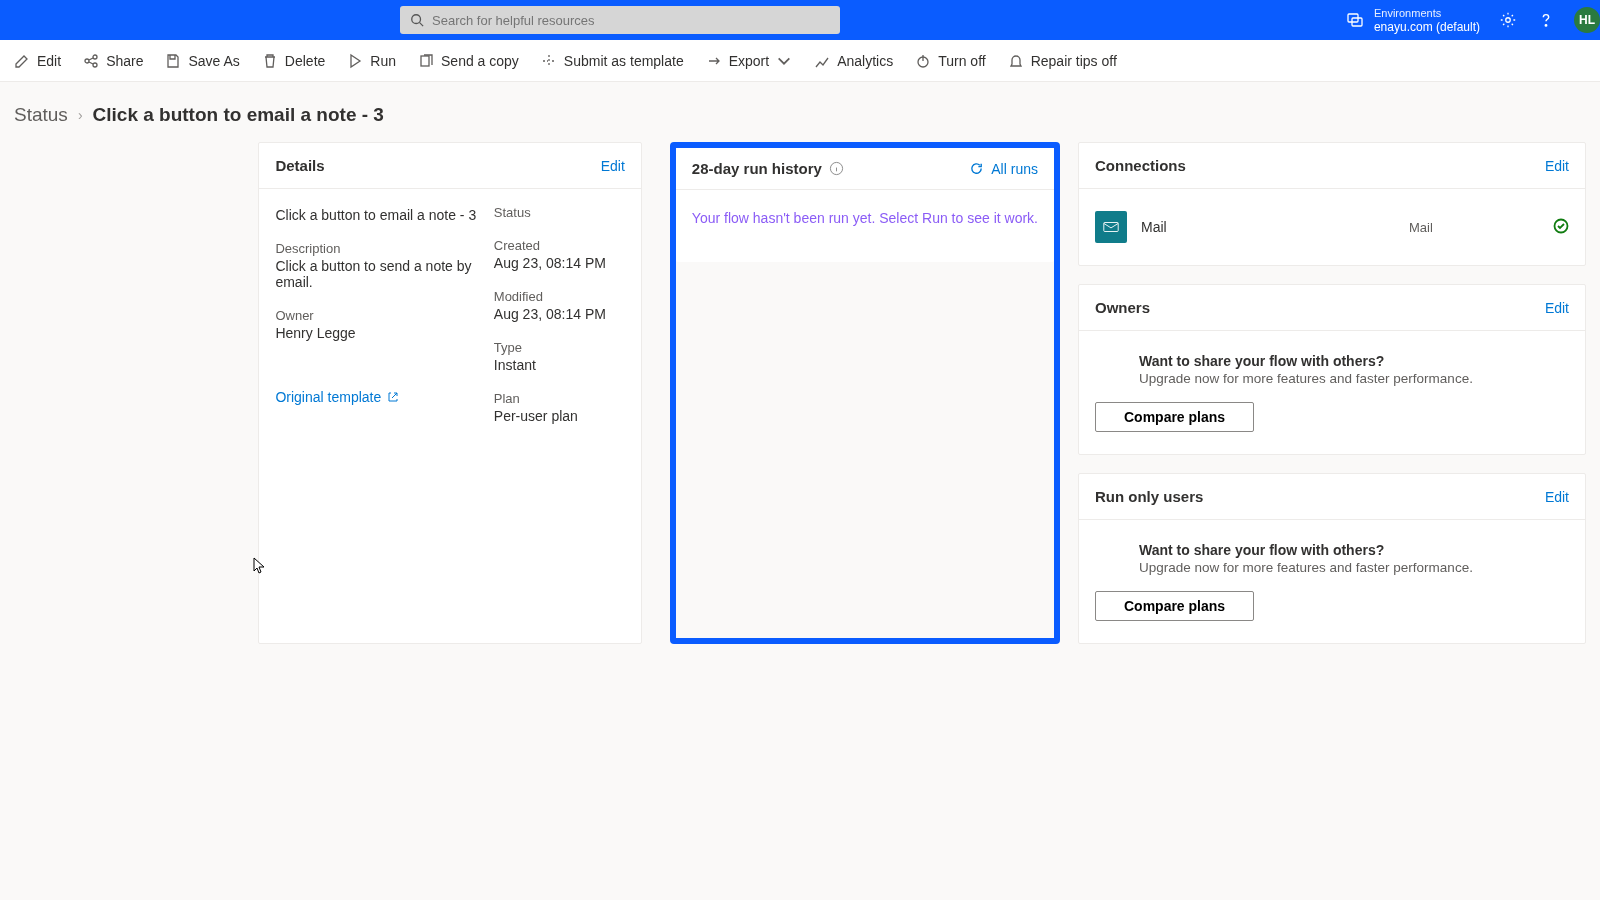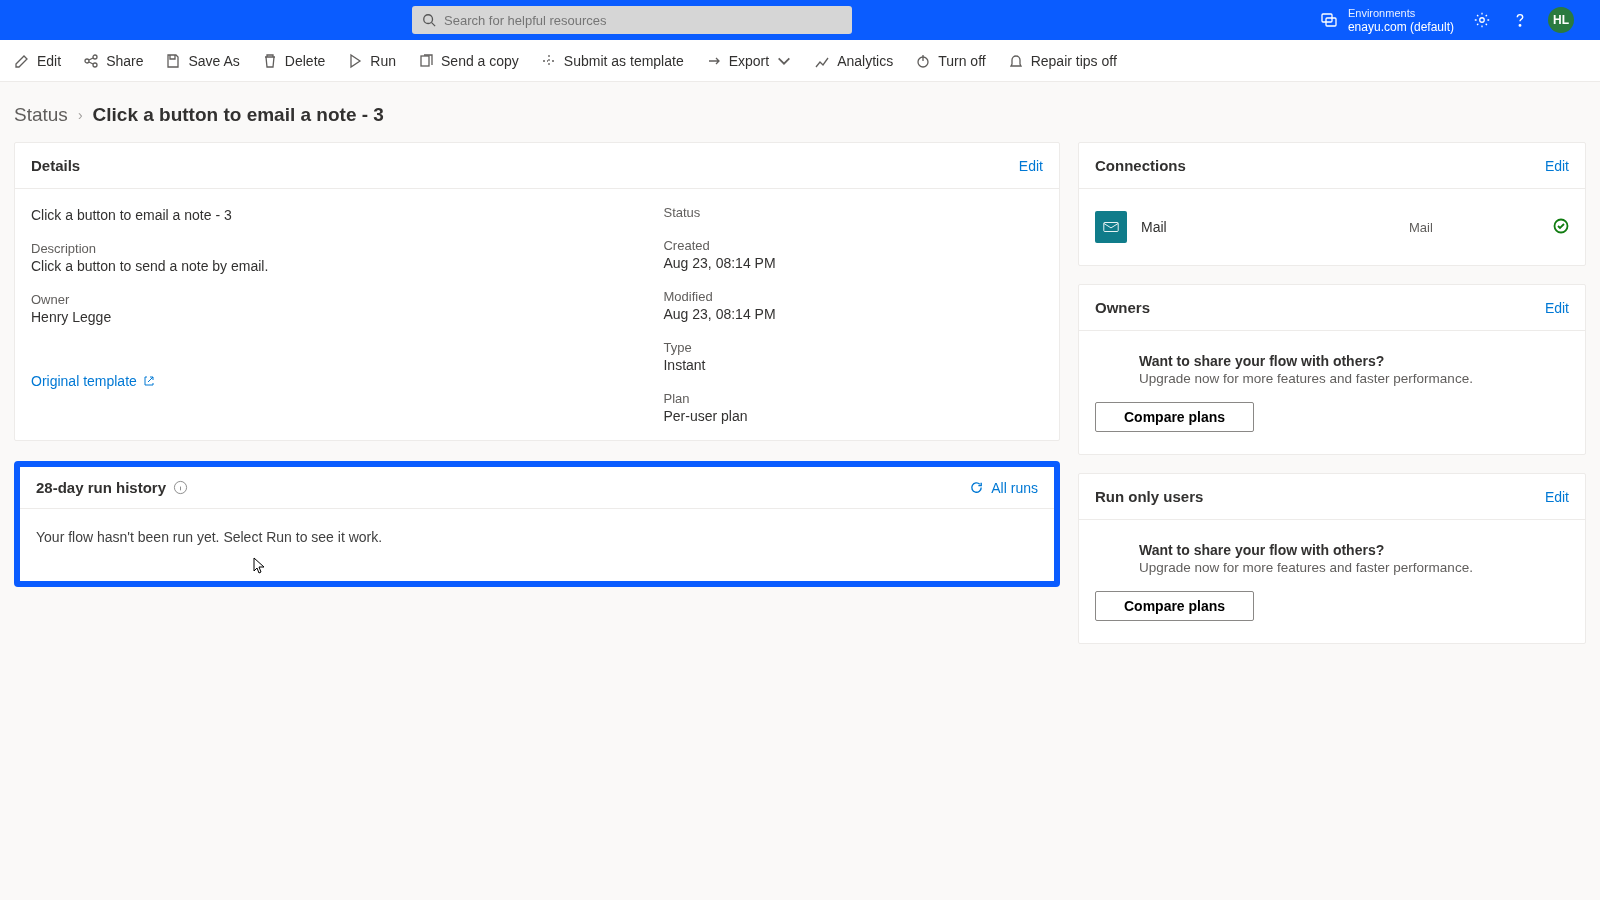--- a/index.html
+++ b/index.html
@@ -1,44 +1,44 @@
 <!DOCTYPE html>
 <html><head>
 <meta charset="utf-8">
 <style>
 * { box-sizing: border-box; margin: 0; padding: 0; }
 body { font-family: "Segoe UI", -apple-system, sans-serif; font-size: 14px; color: #323130; background: #faf9f8; width: 1600px; height: 900px; overflow: hidden; }
 
 
 .topbar { height: 40px; background: #0a5cff; display: flex; align-items: center; position: relative; }
-.search-wrap { position: absolute; left: 412px; width: 440px; height: 28px; background: #d6d6d6; border-radius: 3px; display: flex; align-items: center; padding: 0 10px; }
+.search-wrap { position: absolute; left: 400px; width: 440px; height: 28px; background: #d6d6d6; border-radius: 3px; display: flex; align-items: center; padding: 0 10px; }
 .search-wrap svg { width: 14px; height: 14px; margin-right: 8px; stroke: #555; }
 .search-wrap input { border: none; background: transparent; font-size: 13px; flex: 1; outline: none; color: #333; }
-.topbar-right { position: absolute; right: 26px; display: flex; align-items: center; gap: 18px; color: #fff; }
+.topbar-right { position: absolute; right: 0; display: flex; align-items: center; gap: 18px; color: #fff; }
 .env-block { display: flex; align-items: center; gap: 10px; }
 .env-text { font-size: 12px; line-height: 14px; }
 .env-text .env-label { font-size: 11px; opacity: 0.9; }
 .icon-btn { width: 20px; height: 20px; cursor: pointer; display: flex; align-items: center; justify-content: center; }
 .icon-btn svg { stroke: #fff; }
 .avatar { width: 26px; height: 26px; border-radius: 50%; background: #2a7a3f; color: #fff; font-size: 12px; font-weight: 600; display: flex; align-items: center; justify-content: center; }
 
 
 .cmdbar { height: 42px; background: #fff; border-bottom: 1px solid #edebe9; display: flex; align-items: center; padding: 0 14px; gap: 22px; }
 .cmd { display: flex; align-items: center; gap: 7px; cursor: pointer; color: #323130; font-size: 14px; }
 .cmd svg { width: 16px; height: 16px; stroke: #605e5c; fill: none; stroke-width: 1.3; }
 
 
 .breadcrumb { padding: 22px 14px 16px; display: flex; align-items: center; gap: 10px; }
 .breadcrumb .root { color: #605e5c; font-size: 19px; cursor: pointer; }
 .breadcrumb .sep { color: #a19f9d; }
 .breadcrumb .current { font-weight: 600; font-size: 19px; }
 
 
 .content { display: flex; gap: 18px; padding: 0 14px; }
-.left-col { width: 1050px; display: flex; flex-direction: column; gap: 20px; }
+.left-col { width: 1050px; display: flex; gap: 28px; justify-content: flex-end; }
 .right-col { width: 510px; display: flex; flex-direction: column; gap: 18px; }
 
 .card { background: #fff; border: 1px solid #edebe9; border-radius: 2px; }
 .card-header { display: flex; justify-content: space-between; align-items: center; padding: 14px 16px; border-bottom: 1px solid #edebe9; font-weight: 600; font-size: 15px; }
 .card-header .edit-link { color: #0078d4; font-weight: 400; font-size: 14px; cursor: pointer; }
 .card-body { padding: 16px; }
 
 
 .details-grid { display: flex; }
 .details-col { flex: 1; display: flex; flex-direction: column; gap: 18px; }
@@ -47,21 +47,21 @@
 .original-link { margin-top: 30px; display: flex; align-items: center; gap: 6px; color: #0078d4; font-size: 14px; cursor: pointer; }
 .original-link svg { width: 12px; height: 12px; stroke: #0078d4; fill: none; }
 
 
 .highlighted { border: 6px solid #0a5cff; border-radius: 4px; }
 .runhist-header { display: flex; justify-content: space-between; align-items: center; padding: 12px 16px; border-bottom: 1px solid #edebe9; font-weight: 600; font-size: 15px; }
 .runhist-header .title-wrap { display: flex; align-items: center; gap: 7px; }
 .runhist-header .title-wrap svg { width: 15px; height: 15px; stroke: #888; fill: none; }
 .all-runs { display: flex; align-items: center; gap: 7px; color: #0078d4; font-weight: 400; font-size: 14px; cursor: pointer; }
 .all-runs svg { width: 15px; height: 15px; stroke: #0078d4; fill: none; stroke-width: 1.5; }
-.runhist-body { padding: 20px 16px 36px; font-size: 14px; color: #404040; }
+.runhist-body { padding: 20px 16px 36px; font-size: 14px; color: #8b5cf6; }
 
 
 .conn-row { display: flex; align-items: center; gap: 14px; padding: 6px 0; }
 .conn-icon { width: 32px; height: 32px; background: #107c8a; border-radius: 2px; display: flex; align-items: center; justify-content: center; }
 .conn-icon svg { stroke: #fff; fill: none; width: 18px; height: 18px; }
 .conn-name { flex: 1; font-size: 14px; }
 .conn-type { color: #605e5c; font-size: 13px; width: 130px; }
 .conn-status svg { width: 16px; height: 16px; stroke: #107c10; fill: none; stroke-width: 1.8; }
 
 

